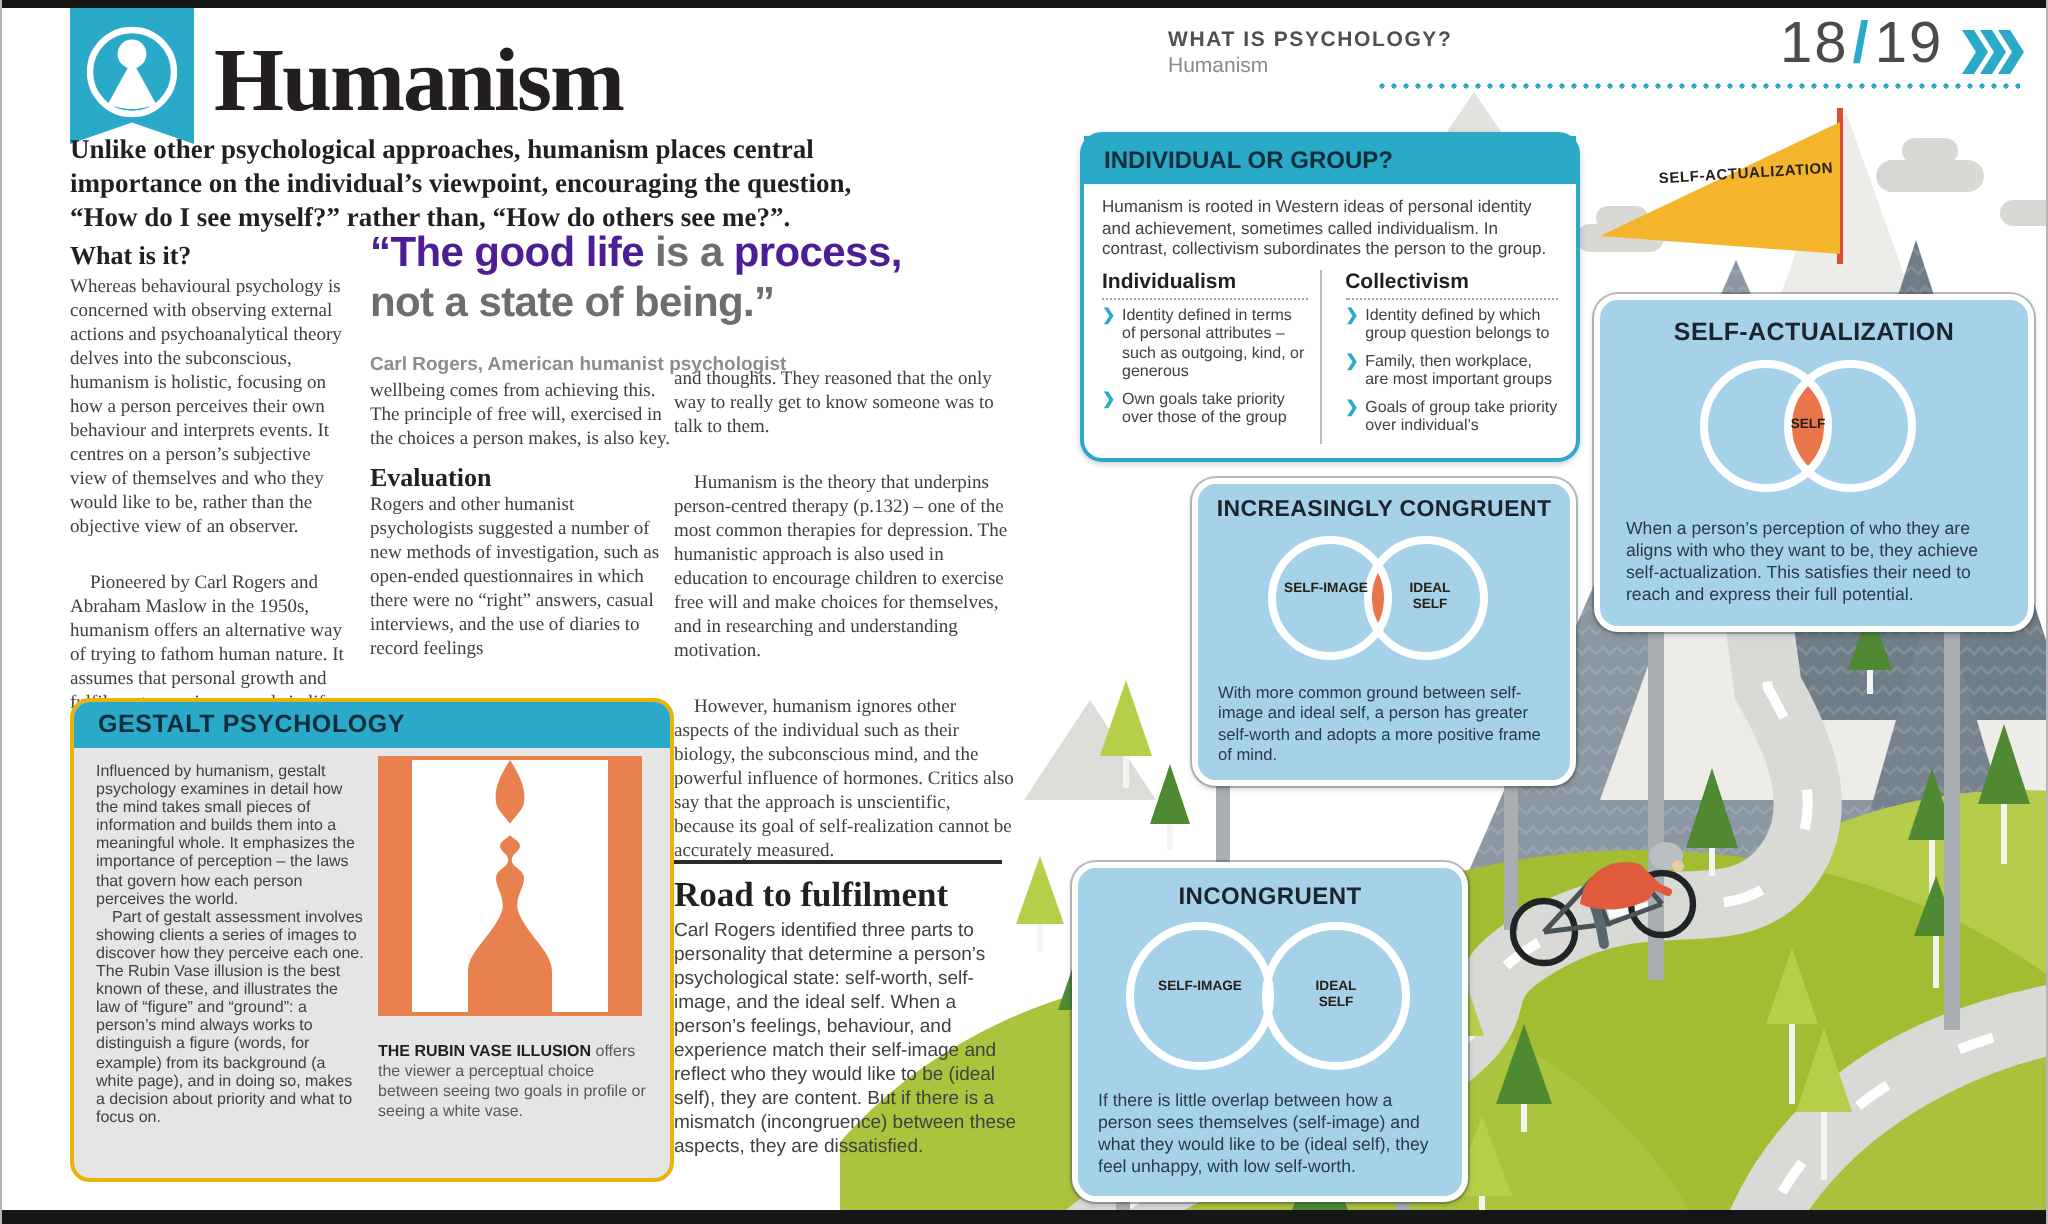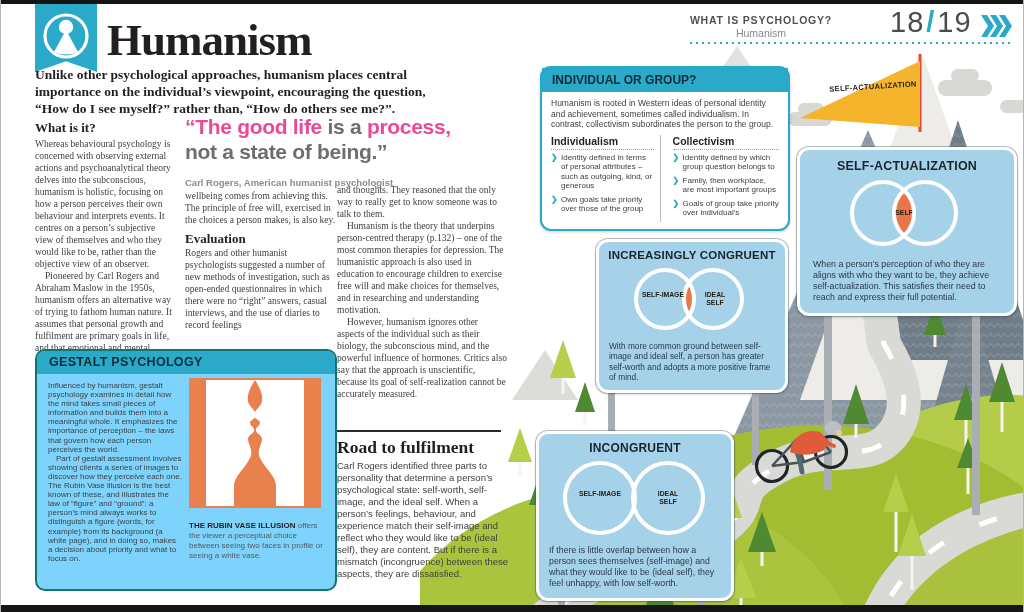--- a/index.html
+++ b/index.html
@@ -10,53 +10,53 @@
   .edge-l{position:absolute;left:0;top:0;width:1px;height:612px;background:#b5b5b5;z-index:9;}
   .edge-r{position:absolute;right:0;top:0;width:1px;height:612px;background:#b5b5b5;z-index:9;}
 
   .abs{position:absolute;}
   .serif{font-family:"Liberation Serif",serif;}
 
   
   .ribbon{left:35px;top:0;width:62px;height:72px;background:#2aa9c9;
           clip-path:polygon(0 0,100% 0,100% 100%,50% 85%,0 100%);z-index:5;}
   .page-title{left:107px;top:14px;font-size:45px;font-weight:bold;color:#231f20;letter-spacing:-1px;z-index:5;}
-  .sect{left:632px;top:14px;width:258px;text-align:center;z-index:5;}
+  .sect{left:584px;top:14px;width:258px;text-align:left;z-index:5;}
   .sect .l1{font-size:10.5px;font-weight:bold;color:#4f5052;letter-spacing:.8px;}
   .sect .l2{font-size:10.5px;color:#88898b;margin-top:1px;}
   .pagenum{left:890px;top:6px;font-size:29px;color:#4a4b4d;z-index:5;letter-spacing:1px;}
   .pagenum .sep{color:#2aa9c9;font-weight:bold;padding:0 2px;}
   .chevs{left:981px;top:15px;z-index:5;}
   .dotline{left:688px;top:41px;width:322px;height:4px;z-index:5;
     background-image:radial-gradient(circle,#2aa9c9 1.2px,rgba(0,0,0,0) 1.4px);
     background-size:6px 4px;background-repeat:repeat-x;}
 
   .intro{left:35px;top:66px;width:424px;font-size:13.5px;line-height:17px;font-weight:bold;color:#231f20;z-index:5;}
 
   .colhead{font-size:13px;font-weight:bold;color:#231f20;z-index:5;}
   .bodycol{font-size:9.5px;line-height:12px;color:#404041;z-index:5;}
   .bodycol p{margin:0;}
-  .bodycol p.ind{text-indent:10px;}
+  .bodycol p.ind{text-indent:10px;margin-top:16px;}
   .h-what{left:35px;top:120px;}
   .c1{left:35px;top:138px;width:141px;}
   .c2{left:185px;top:190px;width:152px;}
   .c2 .colhead{margin:7px 0 2px 0;}
   .c3{left:337px;top:184px;width:170px;}
 
   .quote{left:185px;top:114px;width:334px;z-index:5;font-weight:bold;font-size:21px;line-height:25px;letter-spacing:-.3px;}
-  .quote .lt{color:#ec4899;}
+  .quote .lt{color:#4c1d95;}
   .quote .dk{color:#6d6e71;}
   .attrib{margin-top:6px;font-size:9.5px;font-weight:bold;color:#8a8c8e;letter-spacing:0;}
 
   .rule{left:337px;top:430px;width:164px;height:1.5px;background:#2b2b2b;z-index:5;}
   .h-road{left:337px;top:437px;font-size:17.5px;z-index:5;}
   .road-body{left:337px;top:460px;width:176px;font-size:9.5px;line-height:12px;color:#404041;z-index:5;}
 
   
-  .gestalt{left:35px;top:349px;width:298px;height:238px;background:#7dd3fc;border:2px solid #0f766e;
+  .gestalt{left:35px;top:349px;width:298px;height:238px;background:#e5e5e5;border:2px solid #eab308;
            border-radius:10px;overflow:hidden;z-index:5;}
   .gestalt .hdr{height:23px;background:#2aa9c9;color:#0e2e3b;font-weight:bold;font-size:12.5px;
                 line-height:23px;padding-left:12px;letter-spacing:.3px;}
   .gestalt .txt{position:absolute;left:11px;top:30px;width:134px;font-size:8px;line-height:9.1px;color:#414042;}
   .gestalt .txt p{margin:0;}
   .gestalt .txt p.ind{text-indent:8px;}
   .vasebox{position:absolute;left:152px;top:27px;width:132px;height:130px;background:#e8814d;}
   .vcap{position:absolute;left:152px;top:162px;width:136px;font-size:8px;line-height:10px;color:#58595b;}
   .vcap b{color:#231f20;}
 
@@ -294,21 +294,21 @@
       <p class="ind">Part of gestalt assessment involves showing clients a series of images to discover how they perceive each one. The Rubin Vase illusion is the best known of these, and illustrates the law of “figure” and “ground”: a person’s mind always works to distinguish a figure (words, for example) from its background (a white page), and in doing so, makes a decision about priority and what to focus on.</p>
     </div>
     <div class="vasebox">
       <svg width="132" height="130" viewBox="0 0 132 130">
         <g fill="#ffffff">
           <path d="M17,2 L66,2 C61,10 58,16 59,23 C59,28 68,33 67,38 C66,41 61,42 61,45 C61,48 66,49 65,53 C64,56 59,57 59,61 C59,67 65,72 61,80 C55,92 45,98 45,108 L45,128 L17,128 Z"></path>
           <path d="M115,2 L66,2 C71,10 74,16 73,23 C73,28 64,33 65,38 C66,41 71,42 71,45 C71,48 66,49 67,53 C68,56 73,57 73,61 C73,67 67,72 71,80 C77,92 87,98 87,108 L87,128 L115,128 Z" transform="translate(0,0)"></path>
         </g>
       </svg>
     </div>
-    <p class="vcap"><b>THE RUBIN VASE ILLUSION</b><span> offers the viewer a perceptual choice between seeing two faces in profile or seeing a white vase.</span></p>
+    <p class="vcap"><b>THE RUBIN VASE ILLUSION</b><span> offers the viewer a perceptual choice between seeing two goals in profile or seeing a white vase.</span></p>
   </div>
 
   <div class="abs iog">
     <div class="hdr">INDIVIDUAL OR GROUP?</div>
     <div class="inner">
       <p class="intro2">Humanism is rooted in Western ideas of personal identity and achievement, sometimes called individualism. In contrast, collectivism subordinates the person to the group.</p>
       <div class="cols">
         <div class="colA">
           <h4>Individualism</h4>
           <ul>

